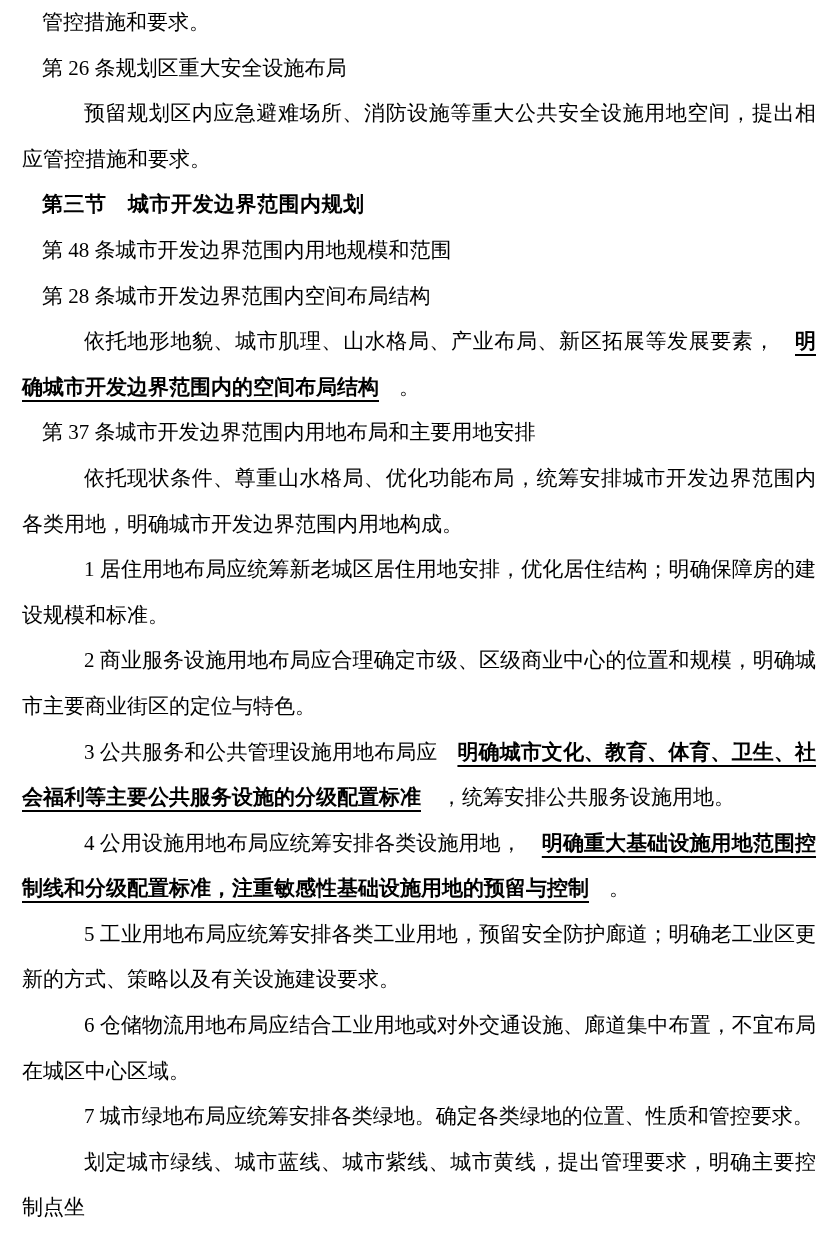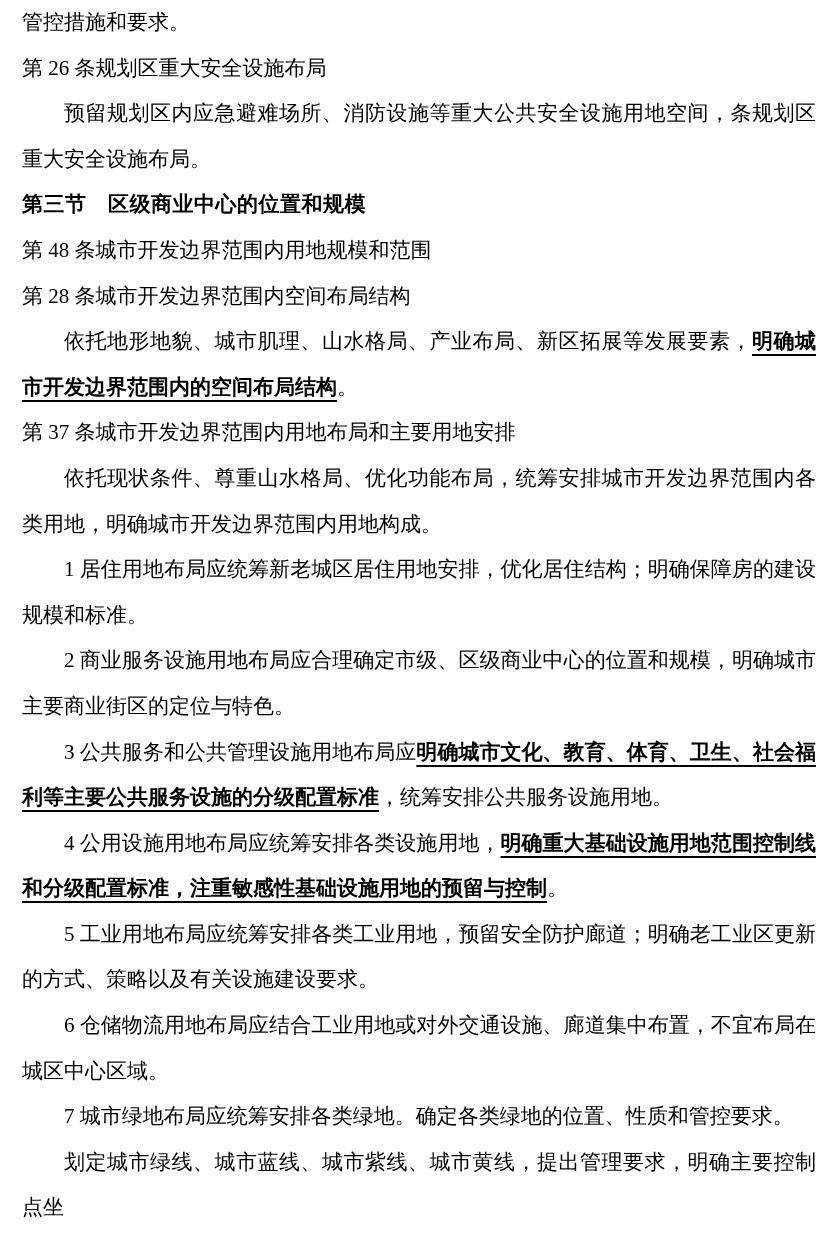--- a/index.html
+++ b/index.html
@@ -25,37 +25,37 @@
   .para {
     margin: 0;
     text-align: justify;
     text-justify: inter-character;
     word-break: break-all;
   }
   .para.continuation { text-indent: 0; }
   .para.article { text-indent: 0; }
   .para.section { text-indent: 0; font-weight: bold; letter-spacing: 0.5px; }
   .para.body { text-indent: 42px; }
-  .run { font-weight: normal; }
+  .run { font-weight: normal; margin-left: 20px; }
   .run.b { font-weight: bold; }
   .run.u {
     text-decoration: underline;
     text-decoration-thickness: 2px;
     text-underline-offset: 6px;
   }
 </style>
 </head>
 <body>
 
 <div class="page">
   <div id="doc" class="doc">
       <p class="para continuation"><span class="run">管控措施和要求。</span></p>
       <p class="para article"><span class="run">第 26 条规划区重大安全设施布局</span></p>
-      <p class="para body"><span class="run">预留规划区内应急避难场所、消防设施等重大公共安全设施用地空间，条规划区重大安全设施布局。</span></p>
-      <p class="para section"><span class="run b">第三节　区级商业中心的位置和规模</span></p>
+      <p class="para body"><span class="run">预留规划区内应急避难场所、消防设施等重大公共安全设施用地空间，提出相应管控措施和要求。</span></p>
+      <p class="para section"><span class="run b">第三节　城市开发边界范围内规划</span></p>
       <p class="para article"><span class="run">第 48 条城市开发边界范围内用地规模和范围</span></p>
       <p class="para article"><span class="run">第 28 条城市开发边界范围内空间布局结构</span></p>
       <p class="para body"><span class="run">依托地形地貌、城市肌理、山水格局、产业布局、新区拓展等发展要素，</span><span class="run b u">明确城市开发边界范围内的空间布局结构</span><span class="run">。</span></p>
       <p class="para article"><span class="run">第 37 条城市开发边界范围内用地布局和主要用地安排</span></p>
       <p class="para body"><span class="run">依托现状条件、尊重山水格局、优化功能布局，统筹安排城市开发边界范围内各类用地，明确城市开发边界范围内用地构成。</span></p>
       <p class="para body"><span class="run">1 居住用地布局应统筹新老城区居住用地安排，优化居住结构；明确保障房的建设规模和标准。</span></p>
       <p class="para body"><span class="run">2 商业服务设施用地布局应合理确定市级、区级商业中心的位置和规模，明确城市主要商业街区的定位与特色。</span></p>
       <p class="para body"><span class="run">3 公共服务和公共管理设施用地布局应</span><span class="run b u">明确城市文化、教育、体育、卫生、社会福利等主要公共服务设施的分级配置标准</span><span class="run">，统筹安排公共服务设施用地。</span></p>
       <p class="para body"><span class="run">4 公用设施用地布局应统筹安排各类设施用地，</span><span class="run b u">明确重大基础设施用地范围控制线和分级配置标准，注重敏感性基础设施用地的预留与控制</span><span class="run">。</span></p>
       <p class="para body"><span class="run">5 工业用地布局应统筹安排各类工业用地，预留安全防护廊道；明确老工业区更新的方式、策略以及有关设施建设要求。</span></p>

